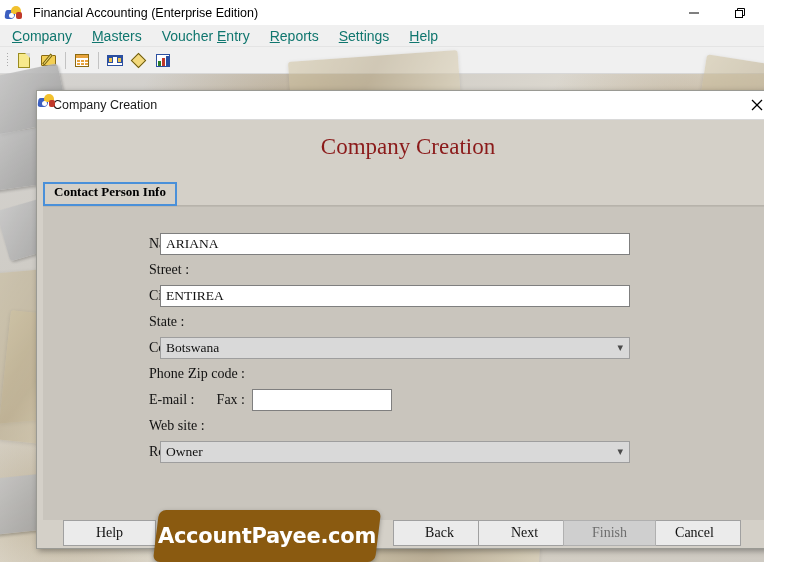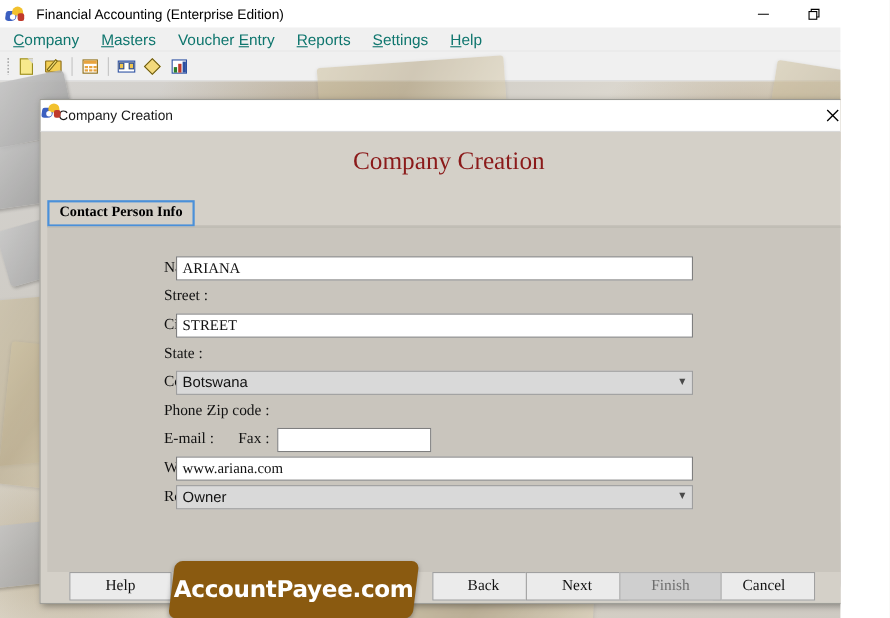--- a/index.html
+++ b/index.html
@@ -240,21 +240,21 @@
     overflow: hidden; white-space: nowrap;
   }
   .fld.wide  { width: 470px; }
   .fld.half  { width: 250px; }
   .fld.zip   { width: 140px; }
   .combo {
     height: 22px; background: #d9d9d9;
     border: 1px solid #9e9e9e;
     display: flex; align-items: center; justify-content: space-between;
     padding: 0 6px 0 5px;
-    font-family: Liberation Sans, sans-serif;
+    font-family: Liberation Serif, serif;
     font-size: 13.5px; color: #111;
     width: 470px;
   }
   .combo .chev { color: #4a4a4a; font-size: 11px; line-height: 1; }
 
   
   .footer {
     position: absolute; left: 0; top: 400px; width: 742px; height: 28px;
   }
   .btn {
@@ -428,21 +428,21 @@
           <div class="lbl">Name :</div>
           <div class="fld wide">ARIANA</div>
         </div>
 
         <div class="row" style="top:51px;">
           <div class="lbl">Street :</div>
         </div>
 
         <div class="row" style="top:77px;">
           <div class="lbl">City :</div>
-          <div class="fld wide">STREET</div>
+          <div class="fld wide">ENTIREA</div>
         </div>
 
         <div class="row" style="top:103px;">
           <div class="lbl">State :</div>
         </div>
 
         <div class="row" style="top:129px;">
           <div class="lbl">Country :</div>
           <div class="combo">
             <span>Botswana</span>
@@ -456,21 +456,20 @@
         </div>
 
         <div class="row" style="top:181px;">
           <div class="lbl">E-mail :</div>
           <div class="lbl-right">Fax :</div>
           <div class="fld zip"></div>
         </div>
 
         <div class="row" style="top:207px;">
           <div class="lbl">Web site :</div>
-          <div class="fld wide">www.ariana.com</div>
         </div>
 
         <div class="row" style="top:233px;">
           <div class="lbl">Role :</div>
           <div class="combo">
             <span>Owner</span>
             <span class="chev">▾</span>
           </div>
         </div>
 

